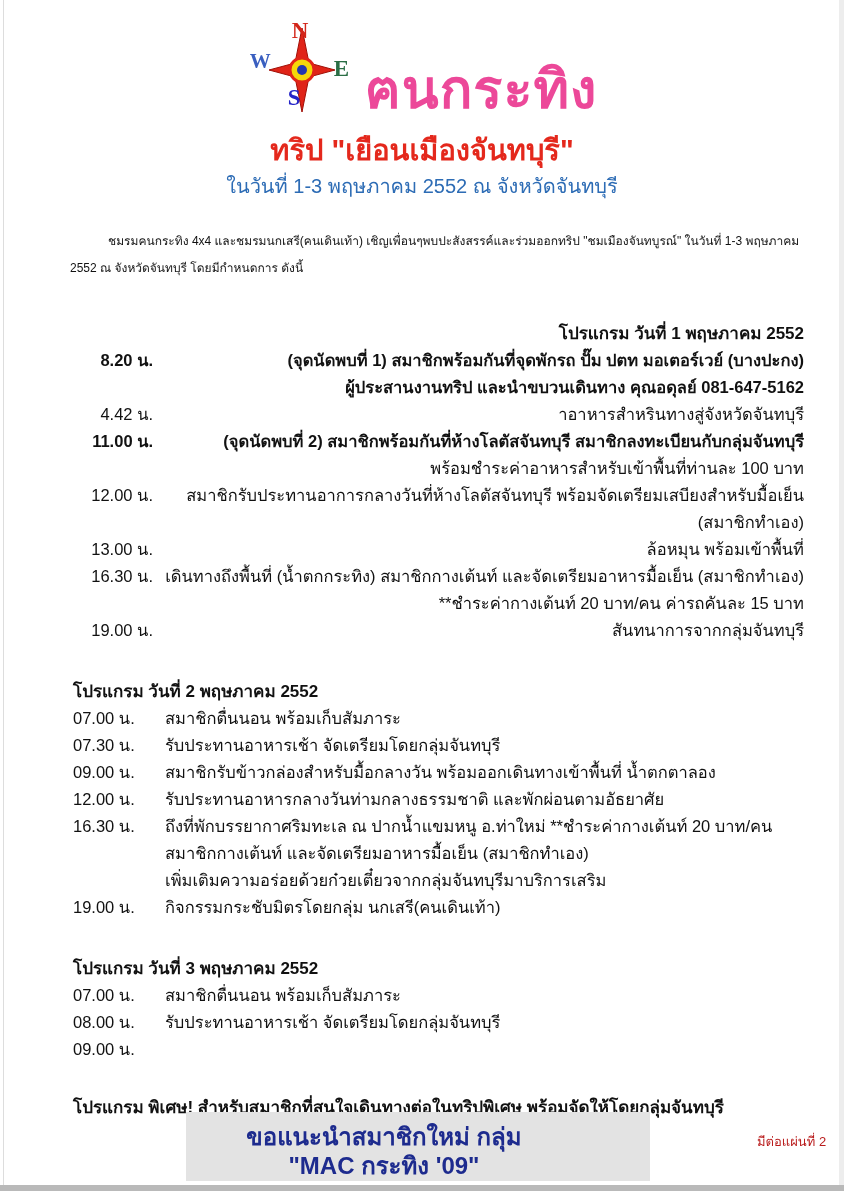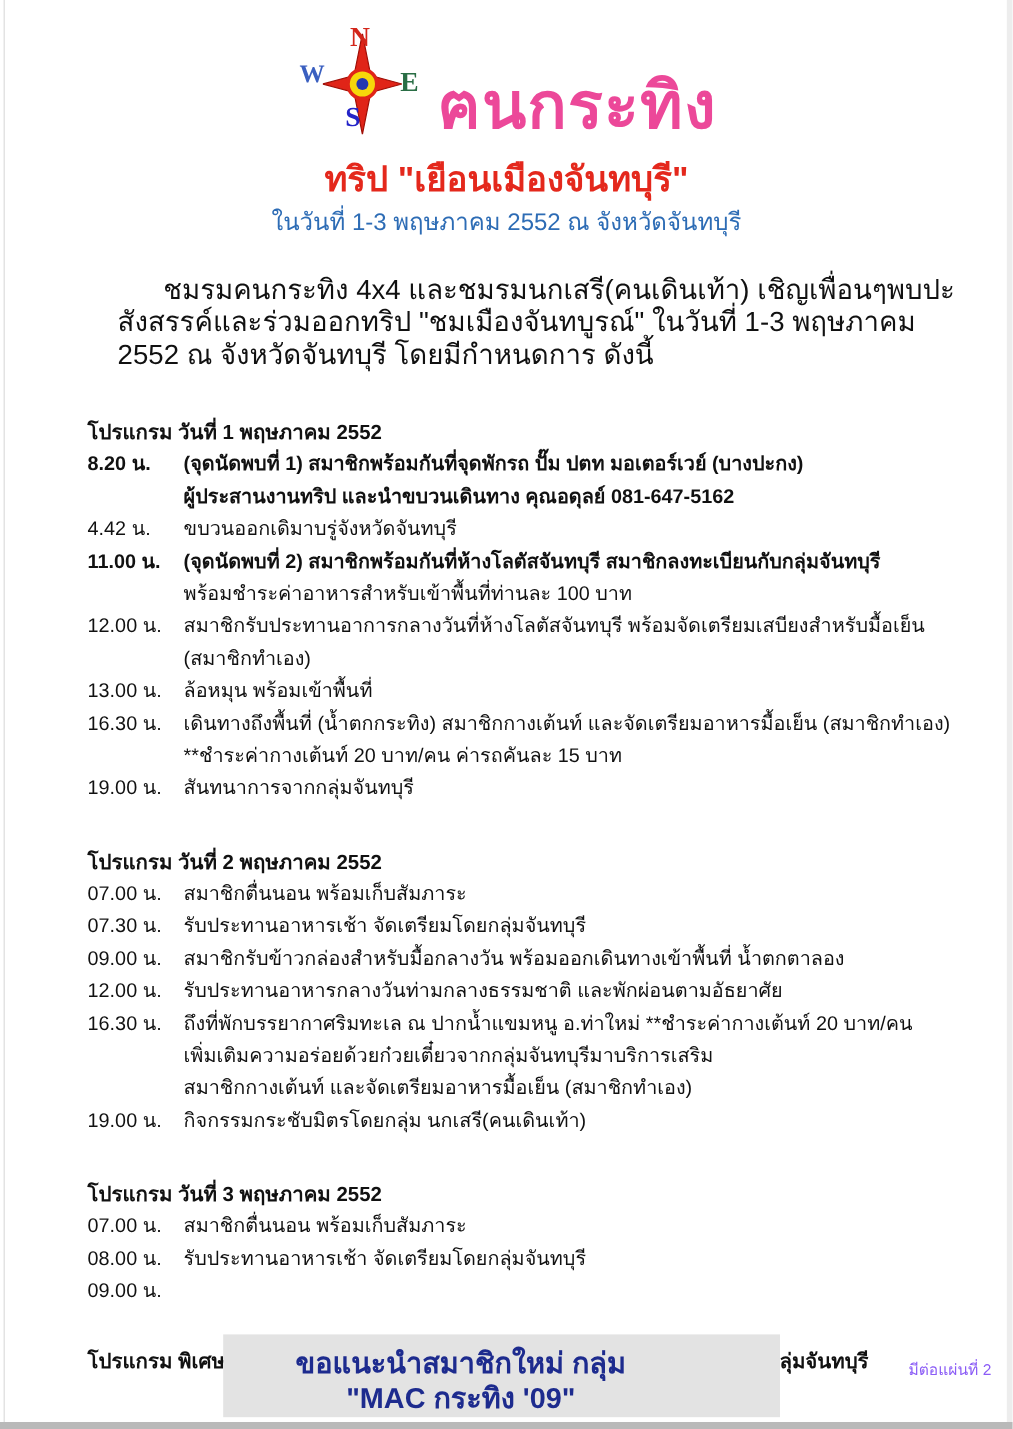--- a/index.html
+++ b/index.html
@@ -16,36 +16,36 @@
   .cl{position:absolute;font-family:"Liberation Serif","DejaVu Serif",serif;font-weight:700;font-size:23px;line-height:1;}
   .cl-n{top:-3px;left:45px;color:#d3261a;}
   .cl-w{top:29px;left:3px;color:#3a5fc0;font-size:21px;}
   .cl-e{top:35px;left:87px;color:#2a6e45;}
   .cl-s{top:64px;left:41px;color:#2424c8;}
   .club-name{font-size:54px;font-weight:800;color:#ec4899;line-height:1;margin:0 0 4px 6px;letter-spacing:1px;}
 
   .title{text-align:center;color:#e4281c;font-size:29px;font-weight:700;margin-top:13px;line-height:1.2;}
   .subtitle{text-align:center;color:#2d6cb5;font-size:20px;font-weight:400;margin-top:6px;line-height:1.2;}
 
-  .intro{margin:30px 44px 0 98px;font-size:23px;line-height:27px;text-indent:38px;}
+  .intro{margin:30px 44px 0 70px;font-size:12px;line-height:27px;text-indent:38px;}
 
   .schedule{margin:38px 40px 0 73px;}
   .day{margin-top:34px;}
-  .day:first-child{margin-top:0;}
+  .day:first-child{margin-top:0;text-align:right;}
   .day-heading{font-weight:700;font-size:17px;line-height:27px;}
-  .row{display:flex;align-items:flex-start;}
+  .row{display:flex;align-items:flex-start;gap:12px;}
   .time{flex:0 0 80px;font-size:16.5px;line-height:27px;}
   .lines{flex:1;font-size:16.5px;line-height:27px;}
   .b{font-weight:700;}
 
   .special{margin:31px 40px 0 73px;font-weight:700;font-size:17px;line-height:27px;}
 
   .banner{position:absolute;left:186px;top:1112px;width:464px;height:69px;background:#e3e3e3;}
   .banner-text{text-align:center;padding:11px 92px 0 24px;color:#1d2b8e;font-size:24px;font-weight:700;line-height:1.2;}
-  .page-note{position:absolute;left:757px;top:1131px;font-size:13px;color:#8b5cf6;text-align:center;}
+  .page-note{position:absolute;left:757px;top:1131px;font-size:13px;color:#b91c1c;text-align:center;}
 </style>
 </head>
 <body>
 
 <div class="page">
   <div class="edge-left"></div>
   <div class="edge-right"></div>
 
   <div class="logo-row">
     <div class="compass">
@@ -73,21 +73,21 @@
         <div class="row">
           <div class="time b">8.20 น.</div>
           <div class="lines">
             <div class="line b">(จุดนัดพบที่ 1) สมาชิกพร้อมกันที่จุดพักรถ ปั๊ม ปตท มอเตอร์เวย์ (บางปะกง)</div>
             <div class="line b">ผู้ประสานงานทริป และนำขบวนเดินทาง คุณอดุลย์ 081-647-5162</div>
           </div>
         </div>
         <div class="row">
           <div class="time">4.42 น.</div>
           <div class="lines">
-            <div class="line">ขบวนออกเดิมาบรู่จังหวัดจันทบุรี</div>
+            <div class="line">าอาหารสำหรินทางสู่จังหวัดจันทบุรี</div>
           </div>
         </div>
         <div class="row">
           <div class="time b">11.00 น.</div>
           <div class="lines">
             <div class="line b">(จุดนัดพบที่ 2) สมาชิกพร้อมกันที่ห้างโลตัสจันทบุรี สมาชิกลงทะเบียนกับกลุ่มจันทบุรี</div>
             <div class="line">พร้อมชำระค่าอาหารสำหรับเข้าพื้นที่ท่านละ 100 บาท</div>
           </div>
         </div>
         <div class="row">
@@ -139,22 +139,22 @@
         <div class="row">
           <div class="time">12.00 น.</div>
           <div class="lines">
             <div class="line">รับประทานอาหารกลางวันท่ามกลางธรรมชาติ และพักผ่อนตามอัธยาศัย</div>
           </div>
         </div>
         <div class="row">
           <div class="time">16.30 น.</div>
           <div class="lines">
             <div class="line">ถึงที่พักบรรยากาศริมทะเล ณ ปากน้ำแขมหนู อ.ท่าใหม่ **ชำระค่ากางเต้นท์ 20 บาท/คน</div>
+            <div class="line">สมาชิกกางเต้นท์ และจัดเตรียมอาหารมื้อเย็น (สมาชิกทำเอง)</div>
             <div class="line">เพิ่มเติมความอร่อยด้วยก๋วยเตี๋ยวจากกลุ่มจันทบุรีมาบริการเสริม</div>
-            <div class="line">สมาชิกกางเต้นท์ และจัดเตรียมอาหารมื้อเย็น (สมาชิกทำเอง)</div>
           </div>
         </div>
         <div class="row">
           <div class="time">19.00 น.</div>
           <div class="lines">
             <div class="line">กิจกรรมกระชับมิตรโดยกลุ่ม นกเสรี(คนเดินเท้า)</div>
           </div>
         </div>
       </section>
       <section class="day">

